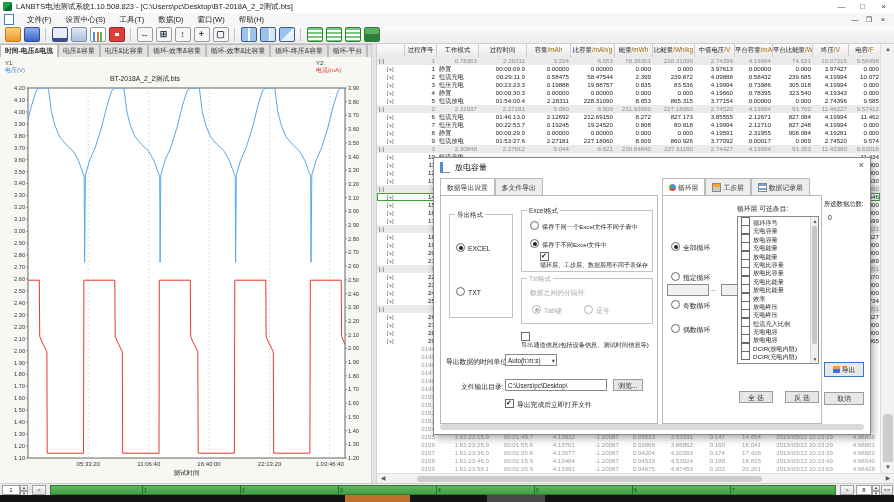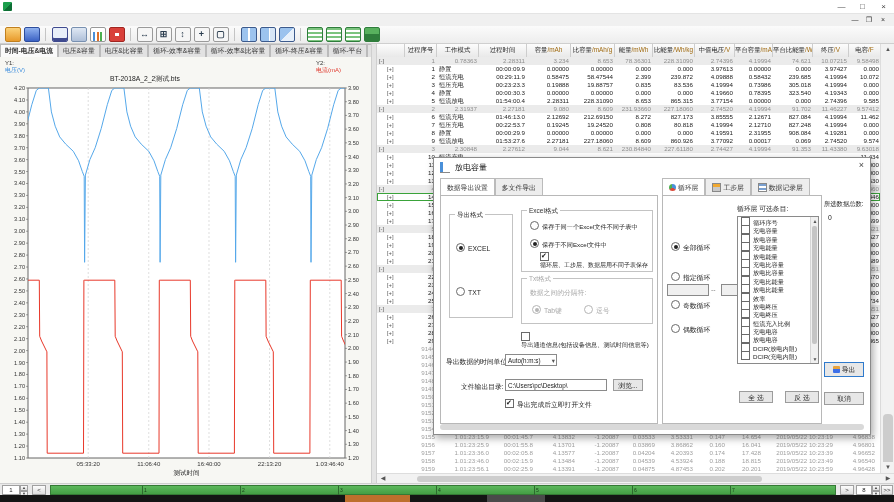--- a/index.html
+++ b/index.html
@@ -109,27 +109,37 @@
   #exportbtn{border:1px solid #2f7acc;}
   .exicon{display:inline-block;width:7px;height:7px;background:linear-gradient(#e8a33d 50%,#3d6fe8 50%);vertical-align:-1px;margin-right:2px;border-radius:1px;}
 </style>
 </head>
 <body>
 
 <div id="app">
 
   <div id="titlebar">
     <div id="applogo"></div>
+    <span>LANBTS电池测试系统1.10.508.823 - [C:\Users\pc\Desktop\BT-2018A_2_2测试.bts]</span>
     <div id="wincontrols">
       <div class="wc">—</div>
       <div class="wc">□</div>
       <div class="wc">×</div>
     </div>
   </div>
 
+  <div id="menubar">
+    <div class="doc"></div>
+  <div class="mi">文件(F)</div>
+      <div class="mi">设置中心(S)</div>
+      <div class="mi">工具(T)</div>
+      <div class="mi">数据(D)</div>
+      <div class="mi">窗口(W)</div>
+      <div class="mi">帮助(H)</div>
+    </div>
   <div id="mdictl">
     <div class="mc">—</div>
     <div class="mc">❐</div>
     <div class="mc">×</div>
   </div>
 
   <div id="toolbar">
       <div class="tbi open-icon"></div>
       <div class="tbi save-icon"></div>
       <div class="tbsep"></div>

